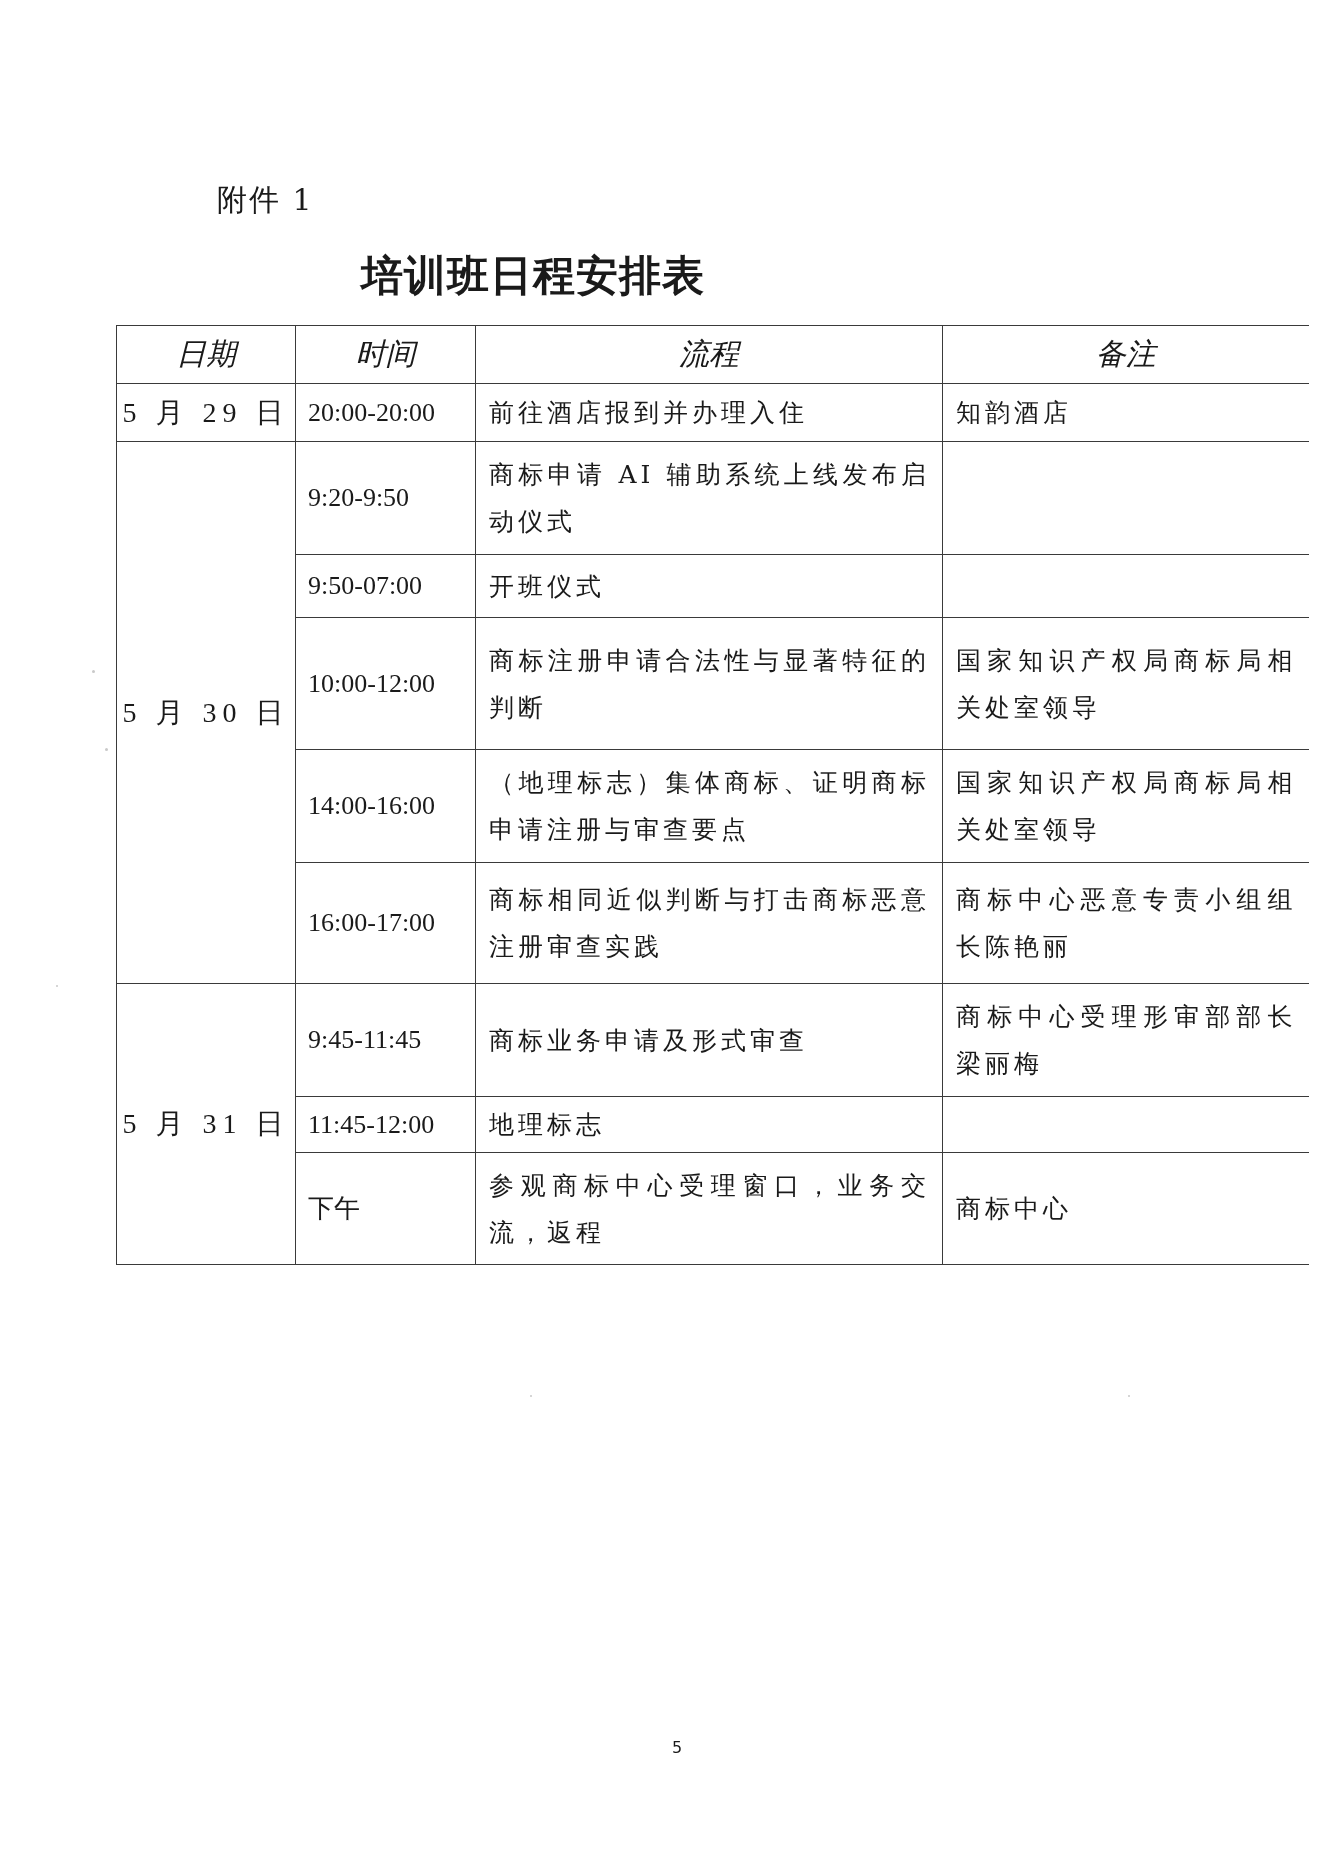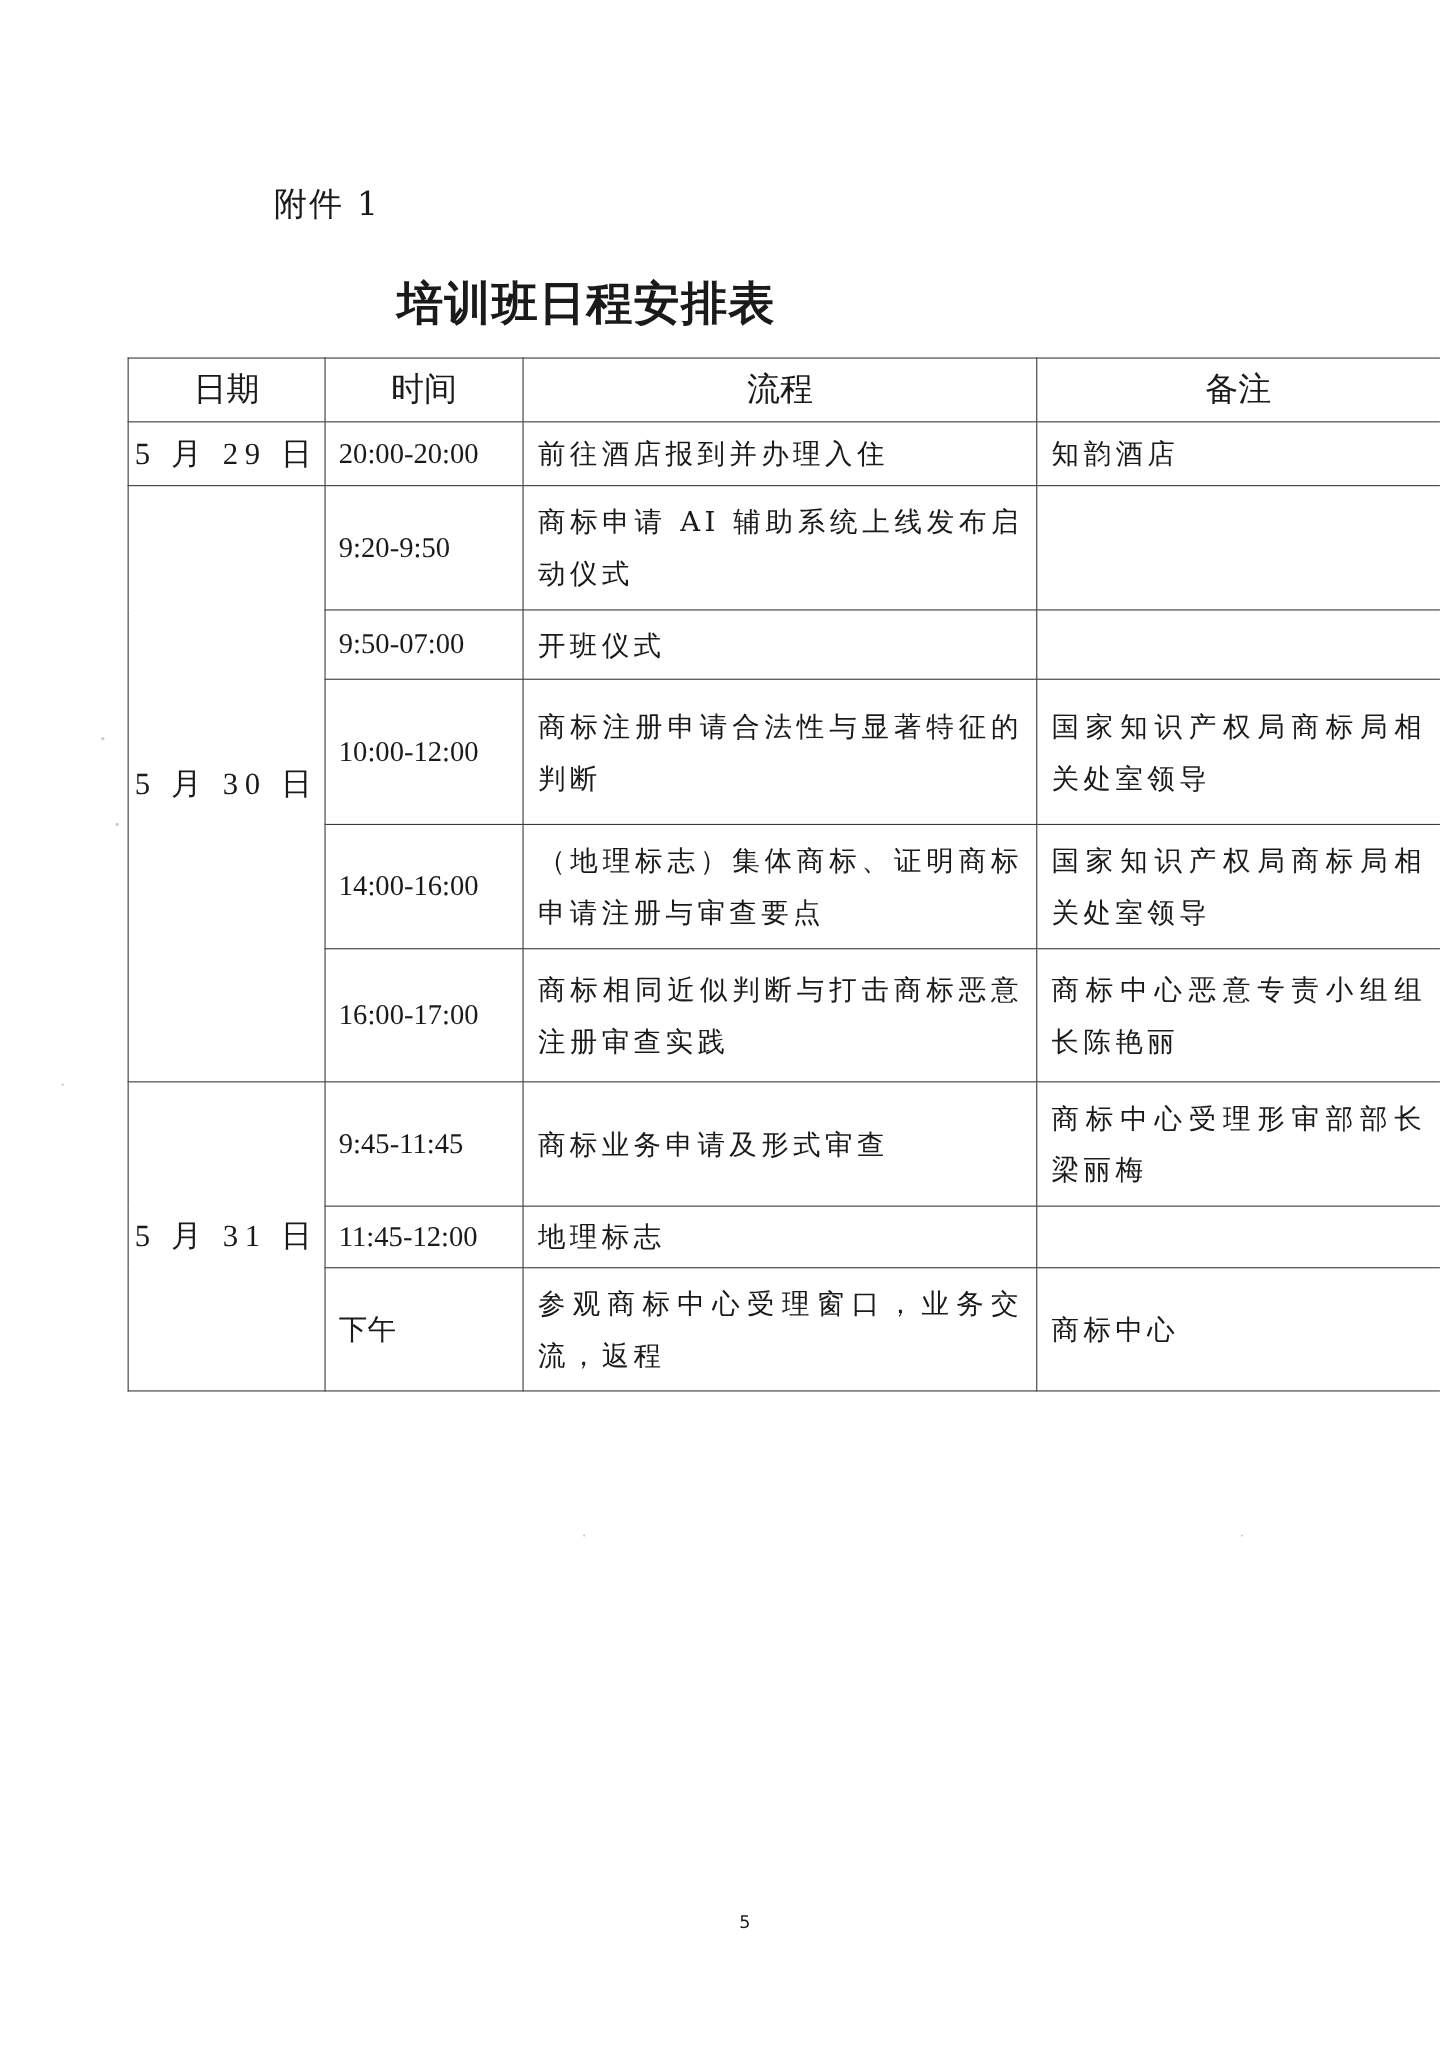--- a/index.html
+++ b/index.html
@@ -1,27 +1,27 @@
 <!DOCTYPE html>
 <html><head>
 <meta charset="utf-8">
 <style>
   html, body { margin:0; padding:0; background:#ffffff; }
   body { width:1322px; height:1871px; position:relative; overflow:hidden;
          font-family: "DejaVu Serif", "Liberation Serif", serif; color:#1a1a1a; }
-  .attach { position:absolute; left:217px; top:165px; font-size:30px; letter-spacing:2px;margin-left:32px; }
+  .attach { position:absolute; left:217px; top:180px; font-size:30px; letter-spacing:2px; }
   .title { position:absolute; left:0; width:1046px; top:248px; text-align:center;
            font-size:42px; font-weight:bold; letter-spacing:1px; padding-left:20px; box-sizing:border-box; }
   table.sched { position:absolute; left:116px; top:325px; border-collapse:collapse;
                 table-layout:fixed; width:1192px; }
   table.sched td, table.sched th { border:1.6px solid #3a3a3a; padding:0; vertical-align:middle;
                 font-weight:normal; }
   table.sched tr > *:last-child { border-right:none; }
   col.c1 { width:179px; } col.c2 { width:180px; } col.c3 { width:467px; } col.c4 { width:366px; }
-  th { font-size:30px; text-align:center; }
+  th { font-size:30px; text-align:center;font-style:italic; }
   .date { font-size:28px; text-align:center; letter-spacing:6px;font-family:Liberation Serif, serif; }
   .time { font-size:26px; padding-left:12px !important; font-family:"Liberation Serif","DejaVu Serif",serif; }
   .proc, .note { font-size:25px; padding:4px 12px 4px 13px !important; line-height:47px; letter-spacing:4px; text-align:justify; }
   .pagenum { position:absolute; left:672px; top:1738px; font-family:"DejaVu Sans","Liberation Sans",sans-serif; font-size:16px; }
   .speck { position:absolute; background:#c9c9c9; border-radius:50%; }
 </style>
 </head>
 <body>
 
 <div class="attach">附件 1</div>

